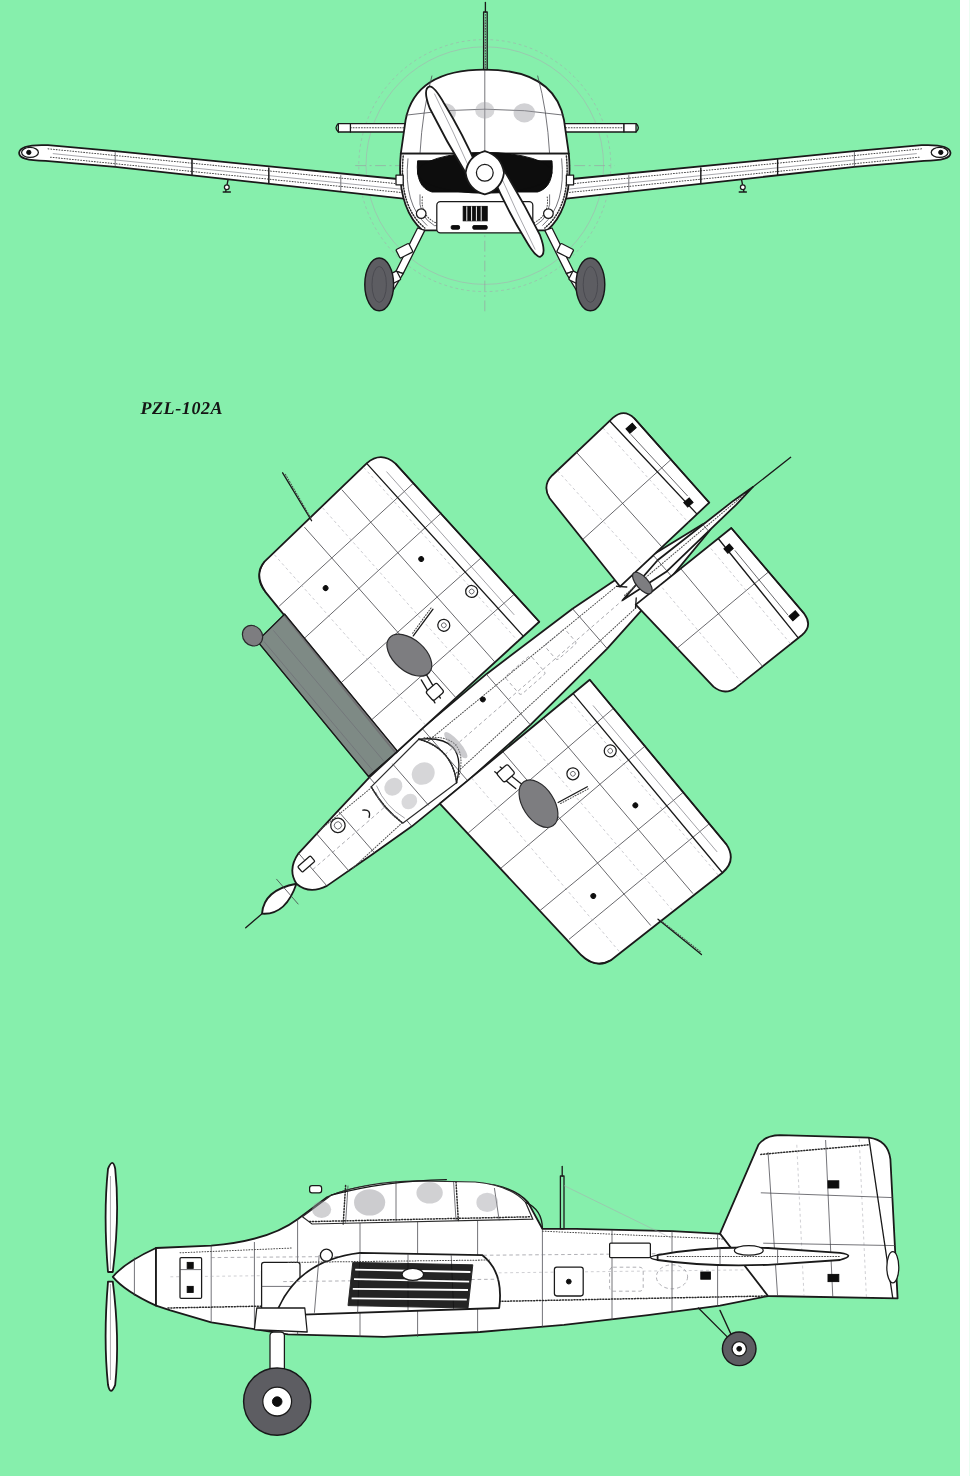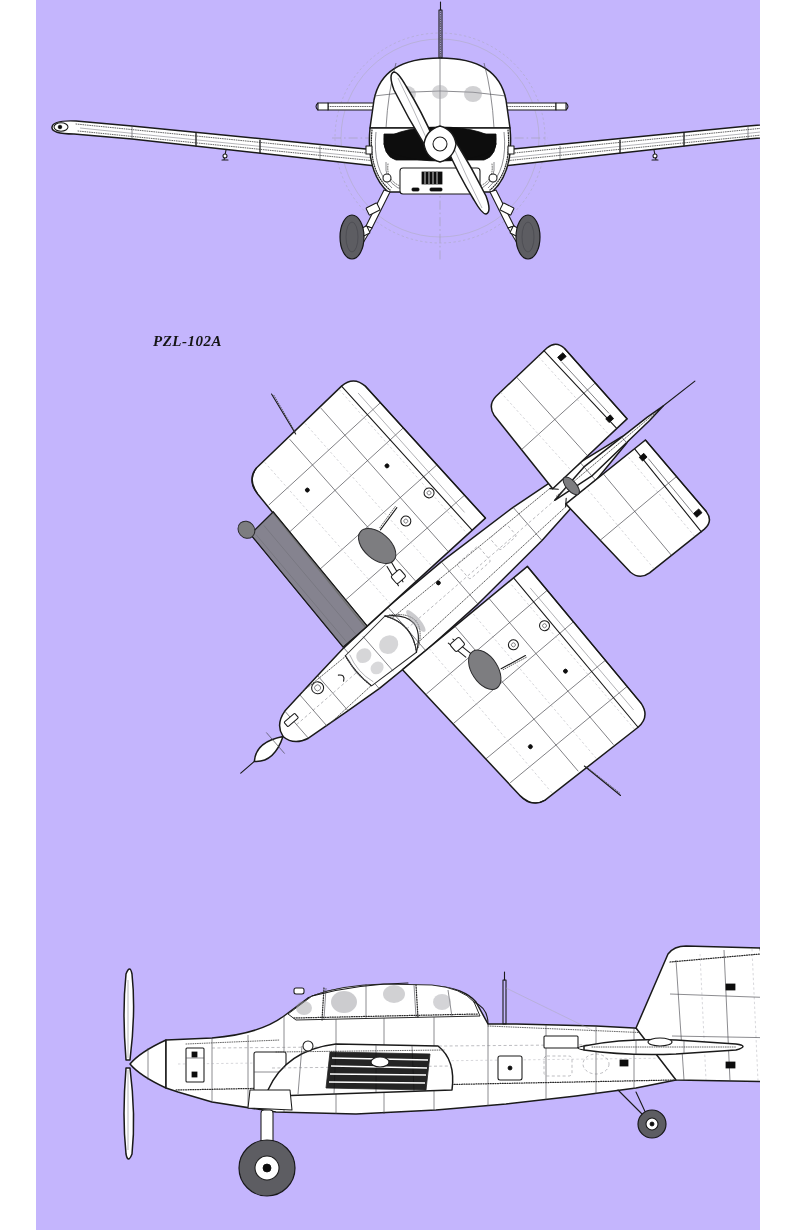--- a/index.html
+++ b/index.html
@@ -6,25 +6,24 @@
   html, body {
     margin: 0;
     padding: 0;
     background: #ffffff;
   }
   body {
     font-family: "Liberation Serif", serif;
   }
   #page {
     position: relative;
-    width: 724px;
+    width: 800px;
     height: 1230px;
-    background: #c4b5fd;
+    background: #86efac;
     overflow: hidden;
-    margin-left: 36px;
   }
   .view {
     position: absolute;
     left: 0;
     top: 0;
   }
   svg { display: block; }
   .ol2  { fill: none; stroke: #1a1a1a; stroke-width: 1.1; stroke-linejoin: round; stroke-linecap: round; }
   .pn   { fill: none; stroke: #44444a; stroke-width: 0.62; }
   .pnl  { fill: none; stroke: #6d6d75; stroke-width: 0.5; }

